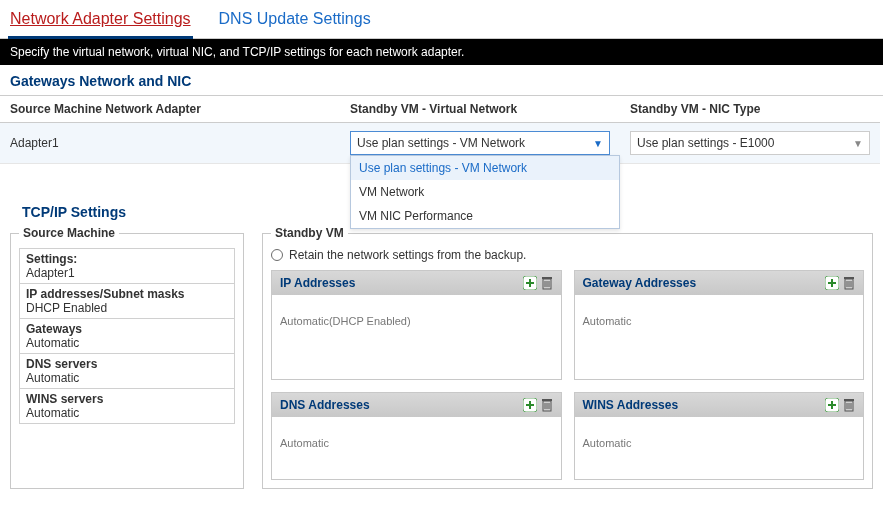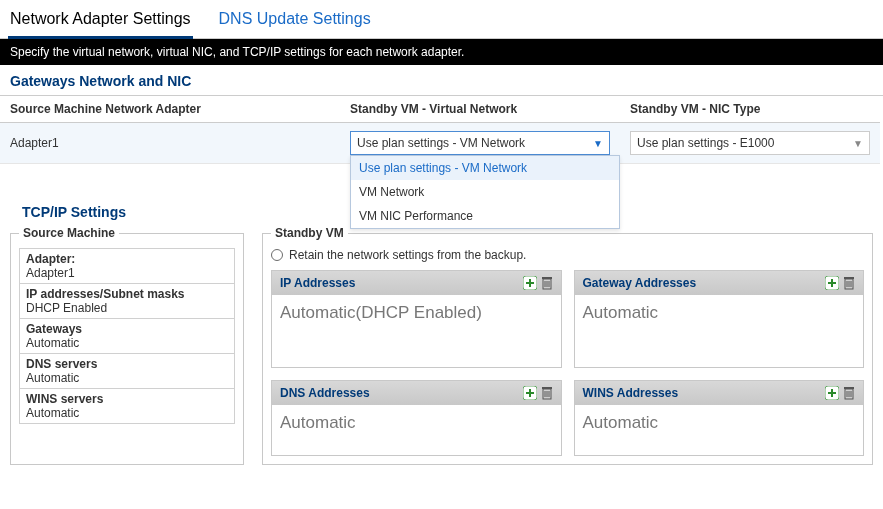--- a/index.html
+++ b/index.html
@@ -18,21 +18,22 @@
     border-bottom: 1px solid #ccc;
   }
   .tab {
     font-size: 16px;
     color: #1a6bc7;
     padding: 4px 2px 10px 2px;
     cursor: pointer;
     position: relative;
   }
   .tab.active {
-    color: #000000;
+    color: #b91c1c;
+    text-decoration: underline;
   }
   .tab.active::after {
     content: "";
     position: absolute;
     left: 0; right: 0; bottom: -1px;
     border-bottom: 3px solid #003a78;
   }
   .infobar {
     background: #000000;
     color: #fff;
@@ -186,23 +187,24 @@
     color: #003a78;
     font-size: 12px;
   }
   .card-head .icons {
     display: flex;
     gap: 4px;
     align-items: center;
   }
   .card-body {
     padding: 8px;
-    font-size: 17px;
+    font-size: 11px;
     color: #777;
     min-height: 50px;
+    margin-top: 12px;
   }
   .card.tall .card-body { min-height: 72px; }
   .add-icon svg, .del-icon svg { display:block; }
 </style>
 </head>
 <body>
 
 <div class="tabs">
   <div class="tab active">Network Adapter Settings</div>
   <div class="tab">DNS Update Settings</div>
@@ -240,21 +242,21 @@
 </div>
 
 <div class="tcpip-title">TCP/IP Settings</div>
 
 <div class="bottom">
 
   <fieldset class="group source-col">
     <legend>Source Machine</legend>
     <div class="kvtable">
       <div class="kvrow">
-        <span class="k">Adapter:</span>
+        <span class="k">Settings:</span>
         <span>Adapter1</span>
       </div>
       <div class="kvrow">
         <span class="k">IP addresses/Subnet masks</span>
         <span>DHCP Enabled</span>
       </div>
       <div class="kvrow">
         <span class="k">Gateways</span>
         <span>Automatic</span>
       </div>

